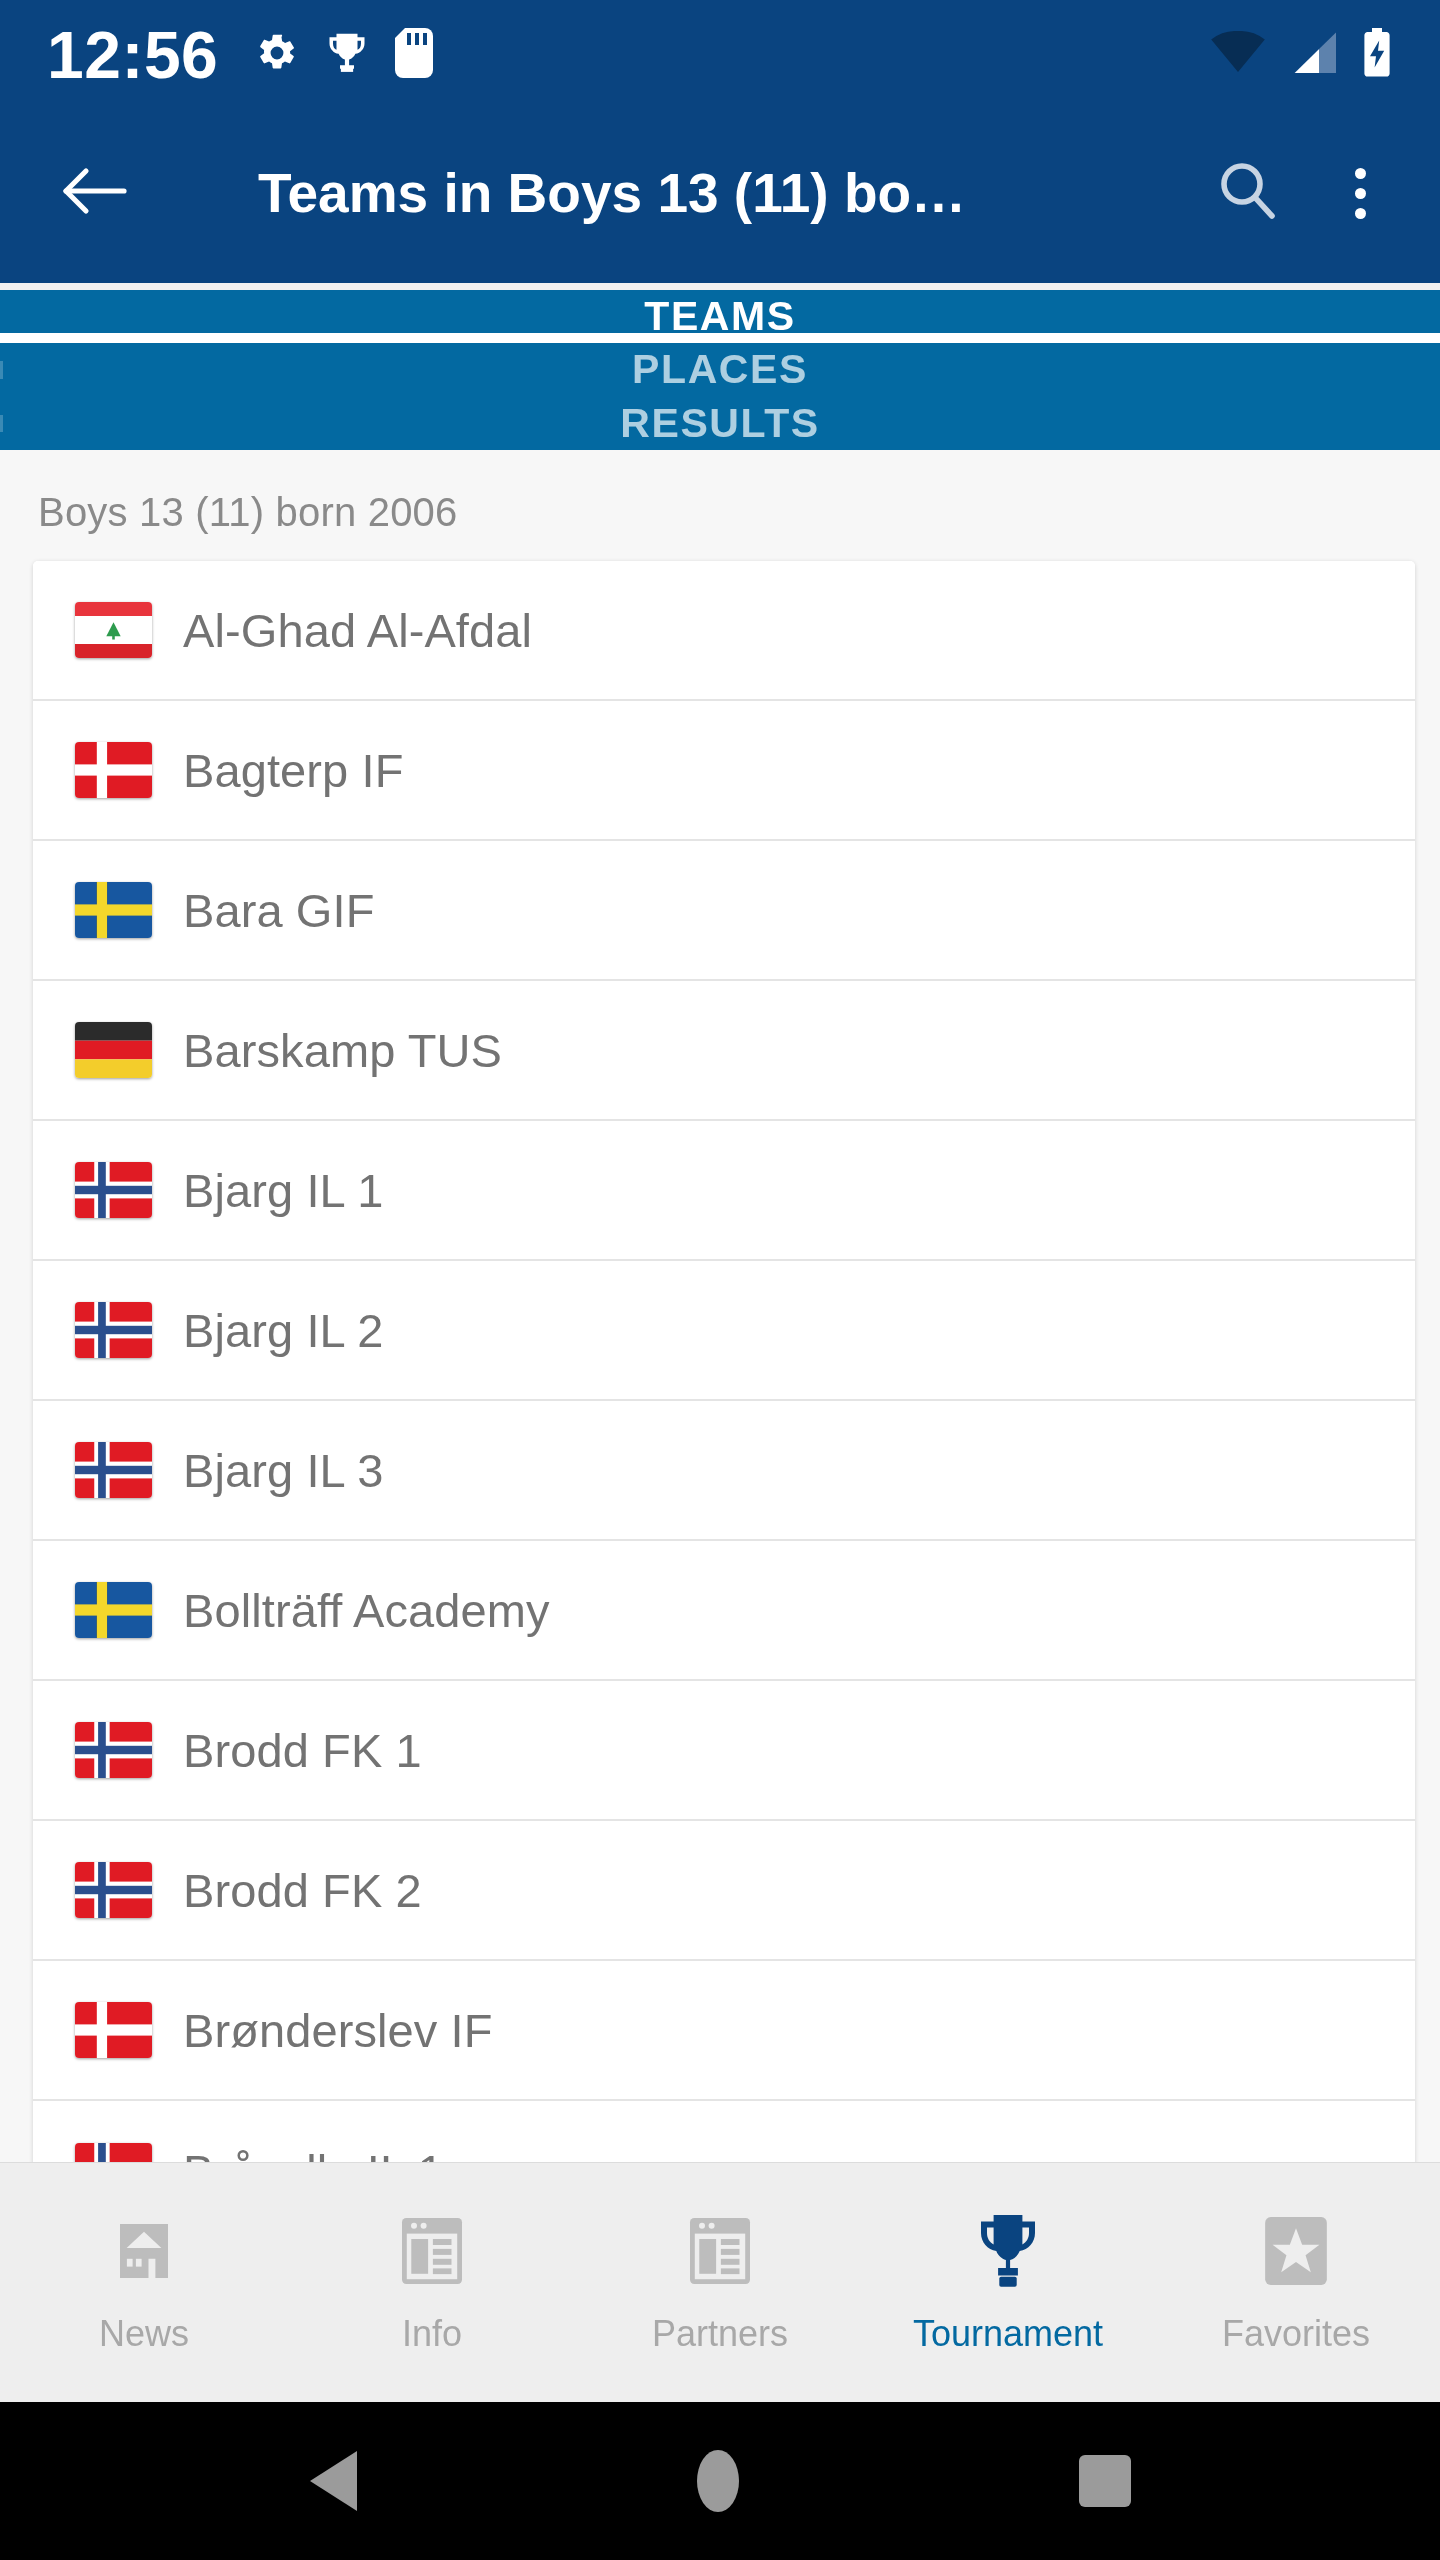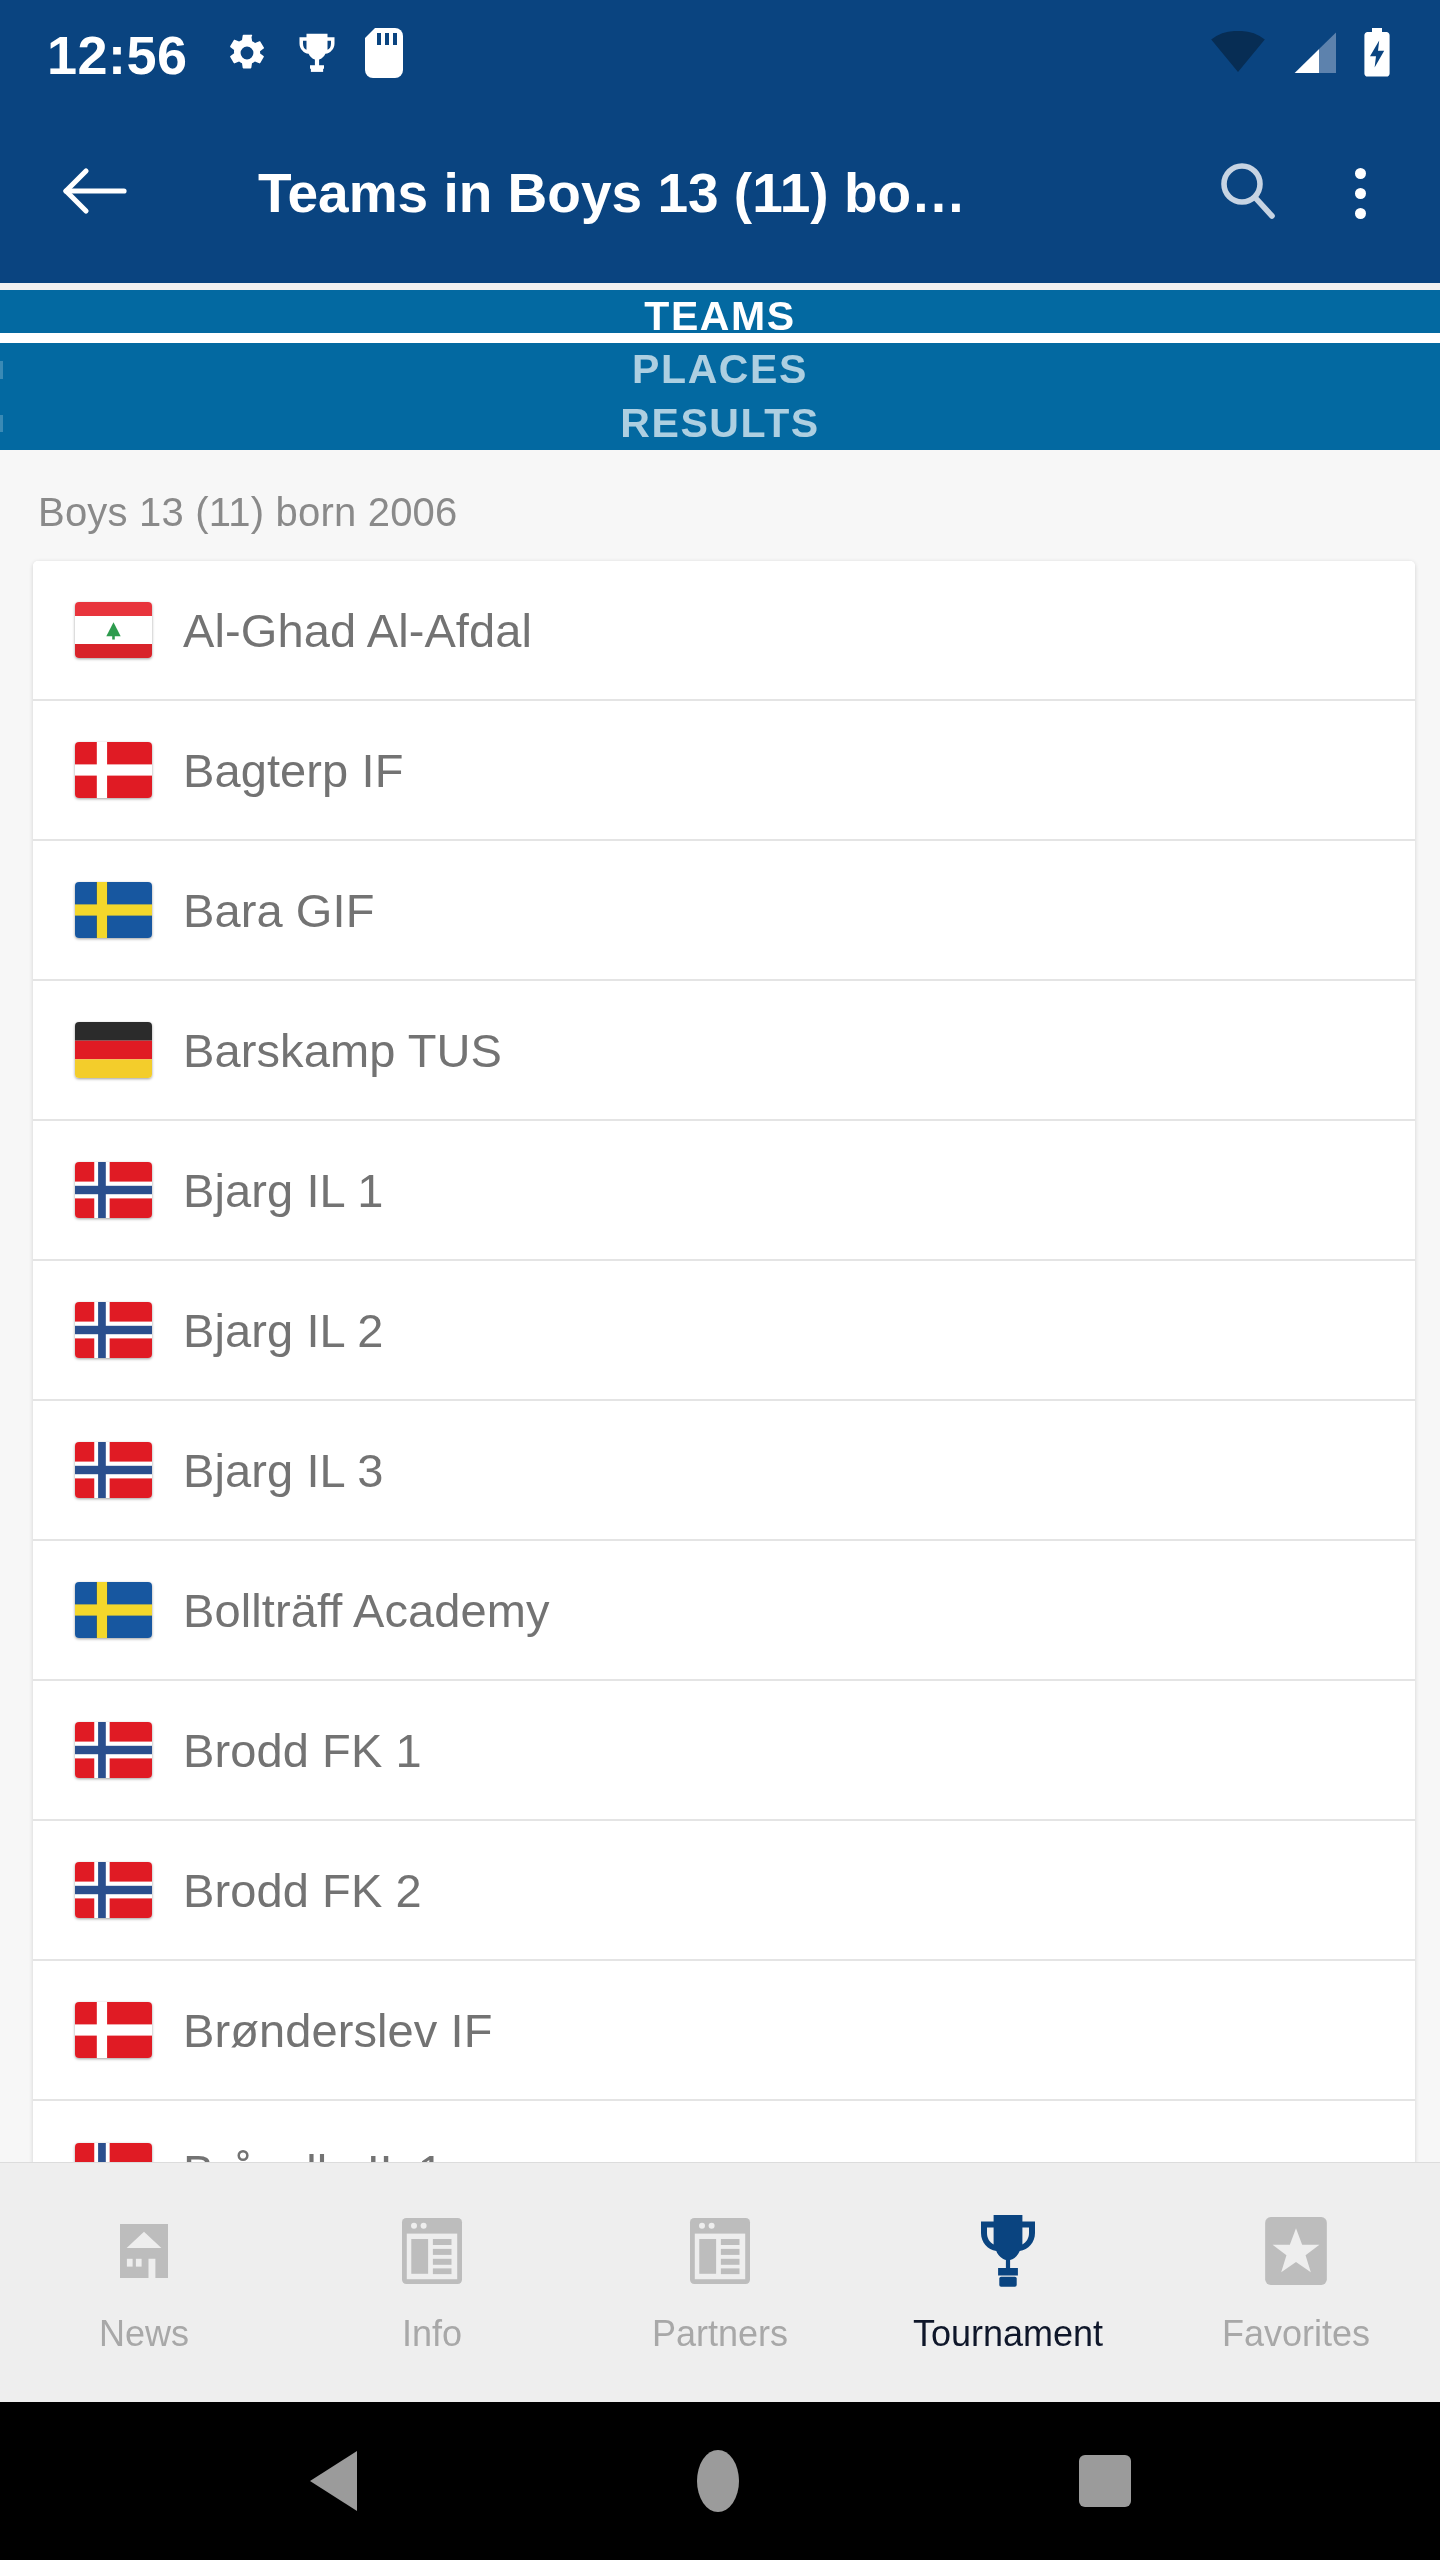--- a/index.html
+++ b/index.html
@@ -10,21 +10,21 @@
     overflow:hidden;
   }
   #screen { position:relative; width:1440px; height:2560px; background:#f2f2f2; }
 
   
   .statusbar{
     position:absolute; top:0; left:0; width:1440px; height:110px;
     background:#0a4480; display:flex; align-items:center;
   }
   .sb-clock{
-    color:#fff; font-size:54px; font-weight:700; letter-spacing:0.5px;
+    color:#fff; font-size:66px; font-weight:700; letter-spacing:0.5px;
     margin-left:47px; line-height:1;
   }
   .sb-left-icons{ display:flex; align-items:center; gap:27px; margin-left:37px; }
   .sb-right{ position:absolute; right:46px; top:0; height:110px; display:flex; align-items:center; gap:22px; }
 
   
   .appbar{
     position:absolute; top:103px; left:0; width:1440px; height:180px;
     background:#0a4480;
   }
@@ -109,21 +109,21 @@
   .bottomnav{
     position:absolute; left:0; bottom:158px; width:1440px; height:240px;
     background:#eeeeee; display:flex; border-top:1px solid #dcdcdc;align-items:center;
   }
   .navitem{
     flex:1; display:flex; flex-direction:column; align-items:center;
     justify-content:center; gap:22px; cursor:pointer;
   }
   .navicon{ width:80px; height:80px; display:flex; align-items:center; justify-content:center; }
   .navlabel{ font-size:36px; color:#a8a8a8; }
-  .navitem.active .navlabel{ color:#0f172a; }
+  .navitem.active .navlabel{ color:#0369a1; }
 
   
   .androidnav{
     position:absolute; left:0; bottom:0; width:1440px; height:158px;
     background:#000; display:flex; align-items:center; justify-content:center; gap:340px;
   }
   .nav-back{
     width:0; height:0; border-top:30px solid transparent;
     border-bottom:30px solid transparent; border-right:47px solid #9b9b9b;
     cursor:pointer;

